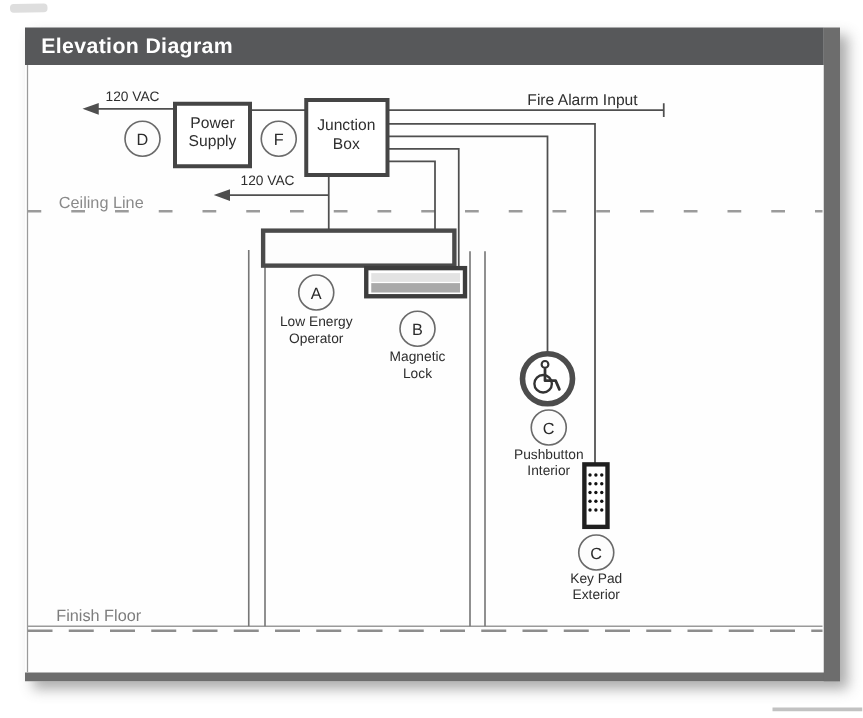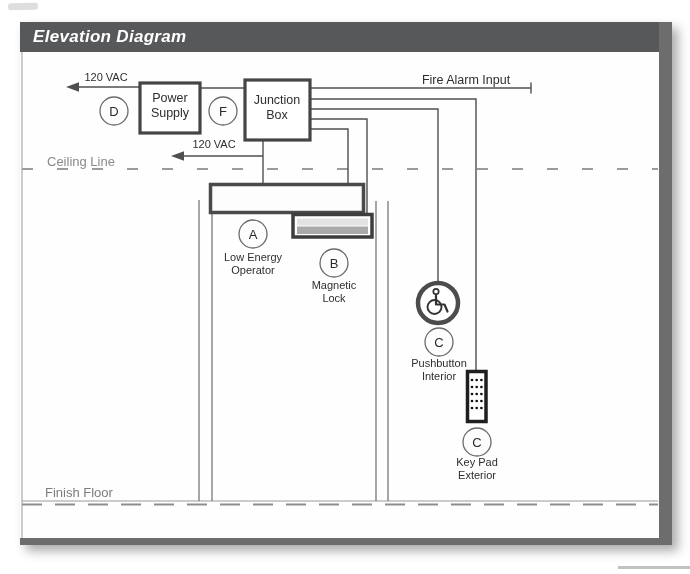--- a/index.html
+++ b/index.html
@@ -33,21 +33,20 @@
 
   .title-bar {
     position: absolute; left: 0; top: 0;
     width: 639px; height: 30px;
     background: #57585a;
     color: #ffffff;
     font-size: 17px; font-weight: bold;
     line-height: 30px;
     padding-left: 13px; box-sizing: border-box;
     letter-spacing: 0.3px;
-    font-style: italic;
   }
 
   .diagram {
     position: absolute; left: 0; top: 30px;
     width: 639px; height: 486px;
   }
   svg { display: block; }
   svg text {
     font-family: "Liberation Sans", sans-serif;
     fill: #2e2e2e;

